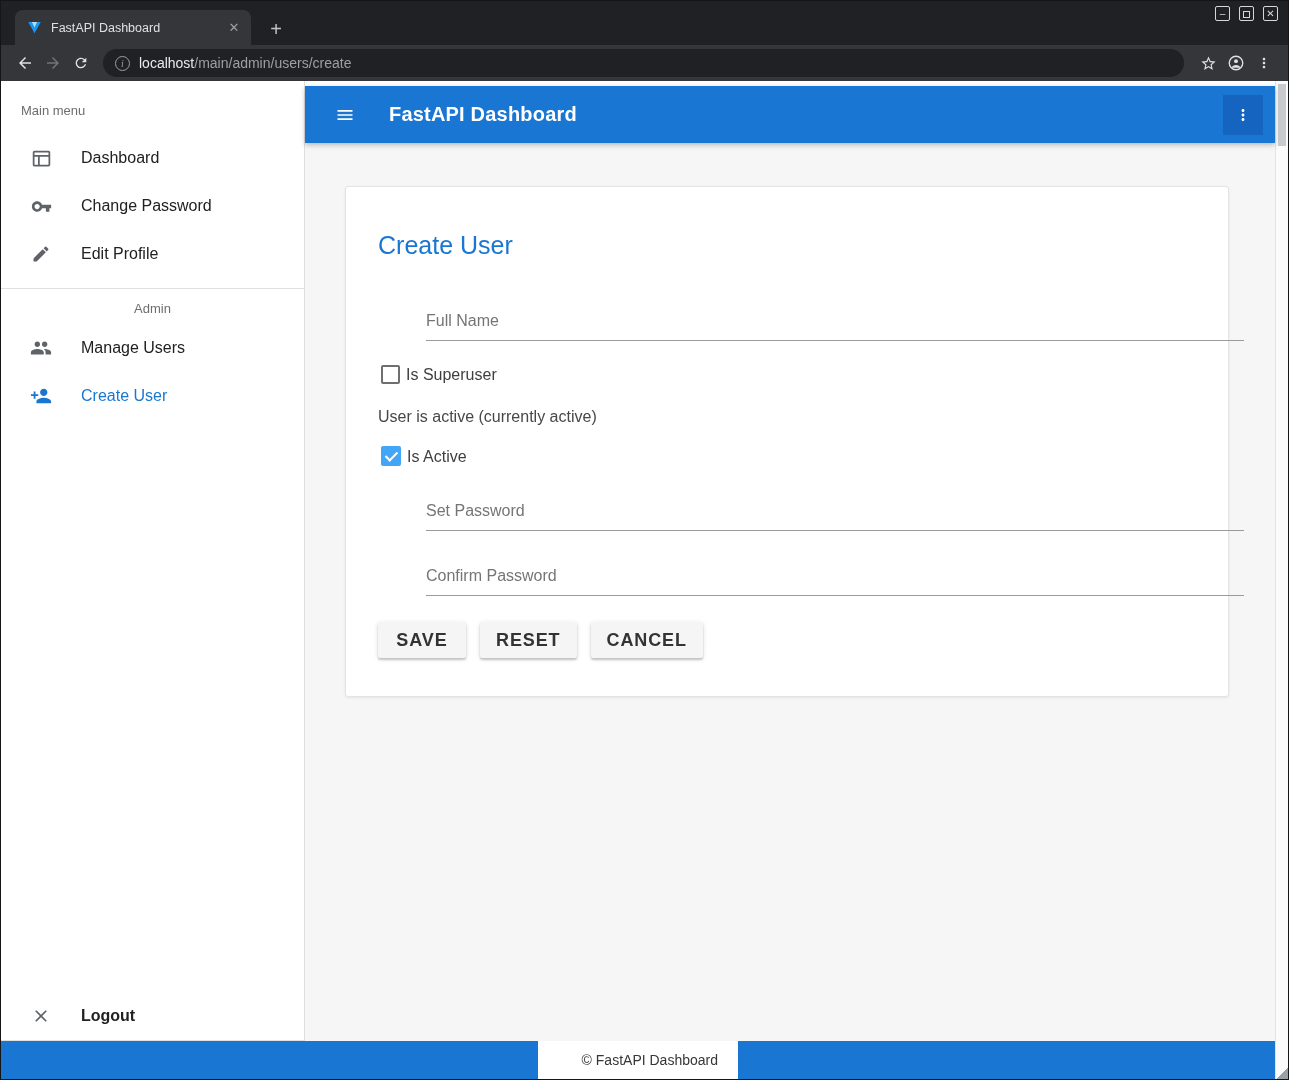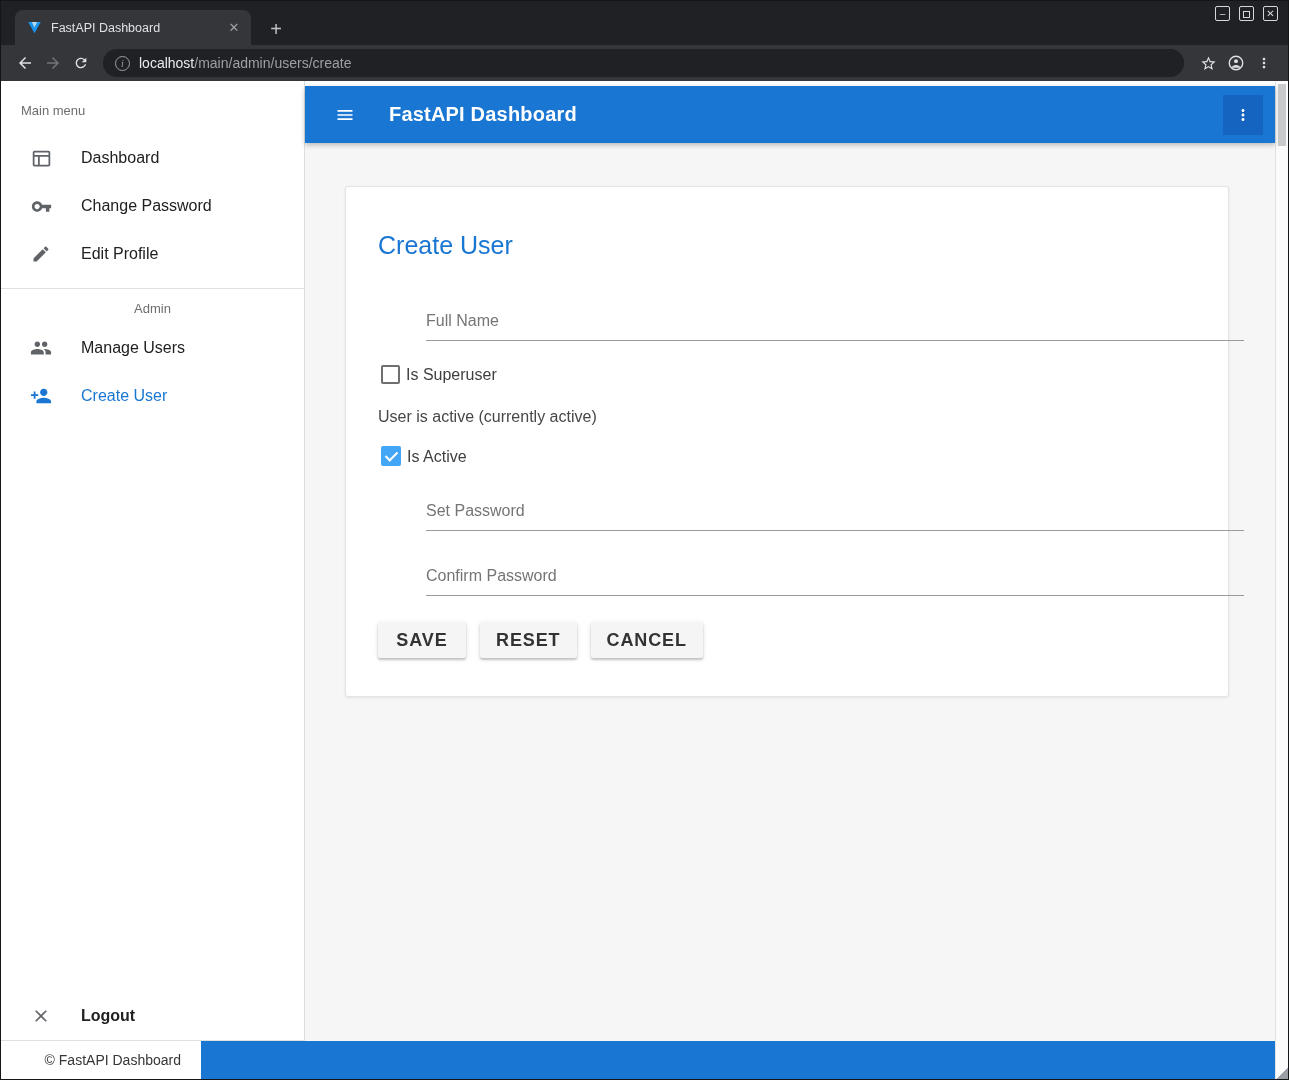--- a/index.html
+++ b/index.html
@@ -96,21 +96,21 @@
   .cb.checked::after { content:""; position:absolute; left:7px; top:3px; width:5px; height:10px;
         border:solid #fff; border-width:0 2px 2px 0; transform:rotate(45deg); }
   .cb-label { font-size:16px; color:#3f3f3f; }
   .btn-row { display:flex; gap:14px; margin-top:26px; }
   .btn { height:36px; min-width:88px; padding:0 16px; background:#f5f5f5; border:none; border-radius:2px;
          font-family:inherit; font-size:18px; font-weight:700; letter-spacing:.9px; color:#333;
          box-shadow:0 2px 2px rgba(0,0,0,.18), 0 1px 5px rgba(0,0,0,.12); cursor:pointer; }
 
   
   .footer { position:absolute; left:0; right:13px; bottom:0; height:38px; background:#1976d2;
-            display:flex; justify-content:flex-start; z-index:4; }
+            display:flex; justify-content:center; z-index:4; }
   .footer-card { background:#fff; min-width:200px; display:flex; align-items:center;
                  justify-content:flex-end; padding:0 20px; font-size:14px; color:#363636; }
 
   svg { display:block; }
 </style>
 </head>
 <body>
 
 <div class="window">
 

